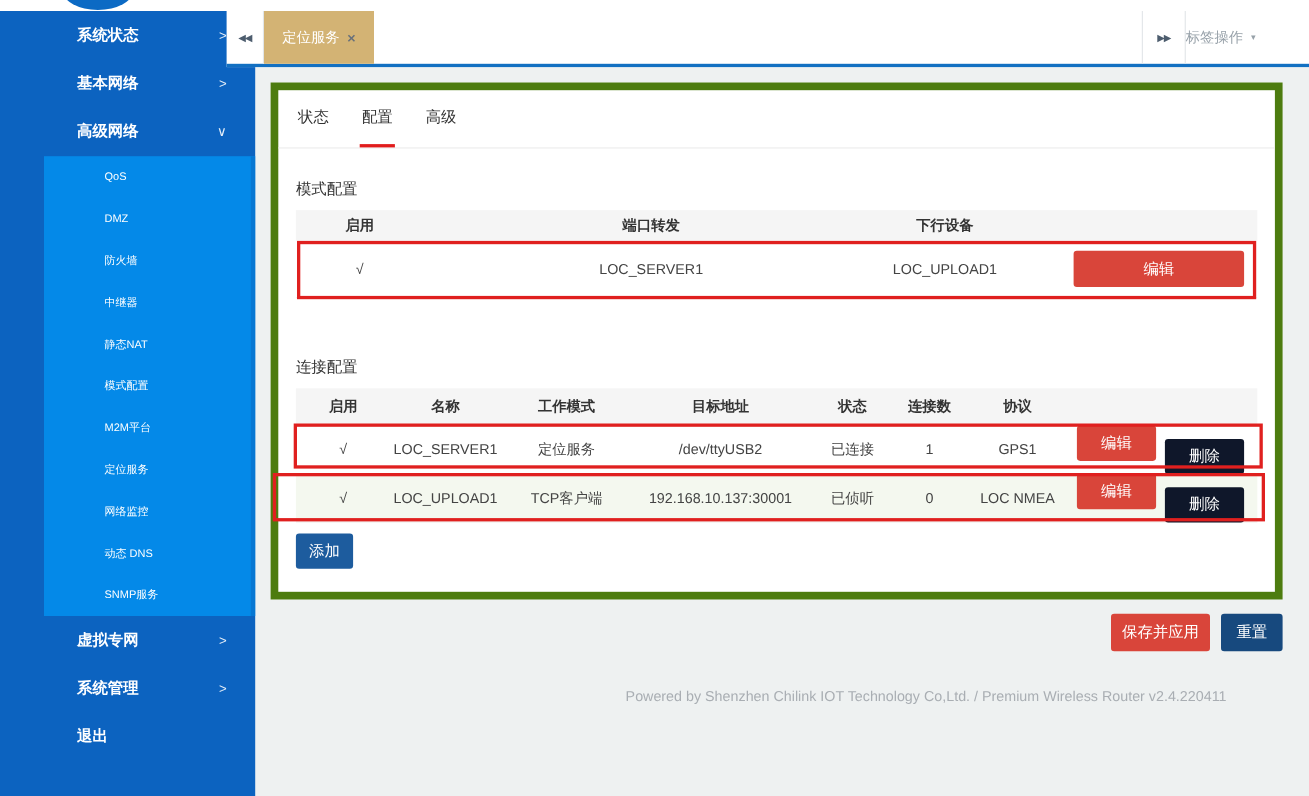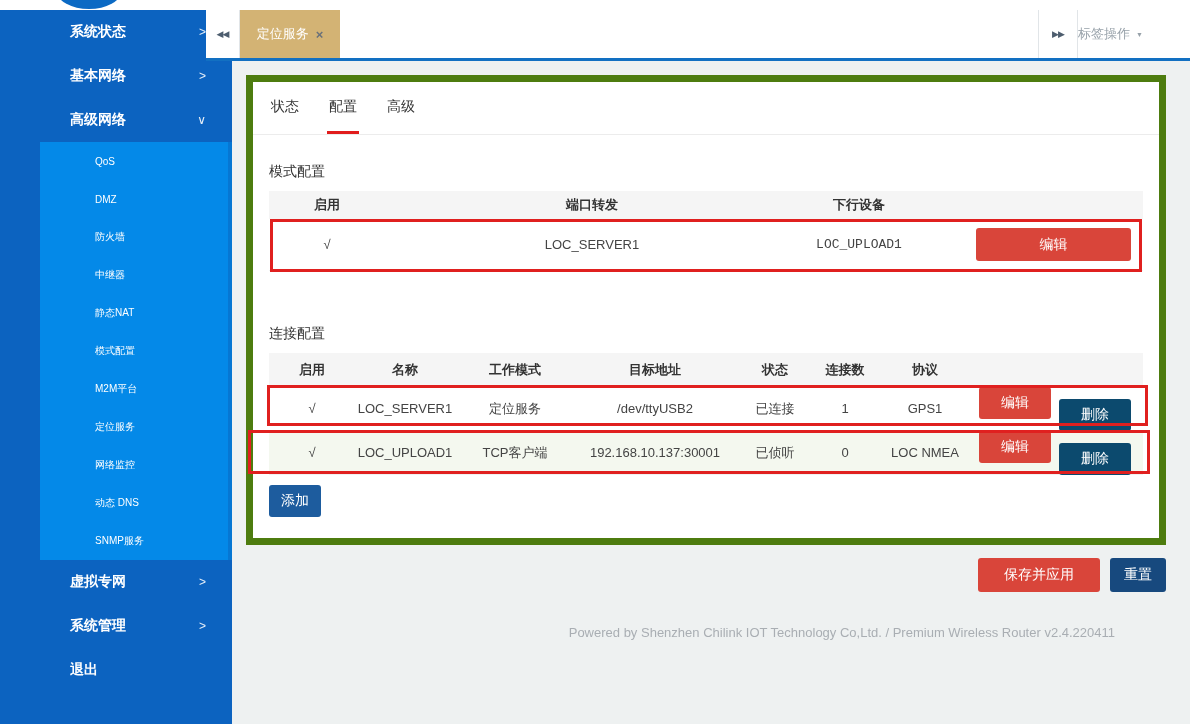--- a/index.html
+++ b/index.html
@@ -45,32 +45,32 @@
   .section-title { font-size: 14px; color: #333; height: 20px; line-height: 20px; }
   .table { margin-top: 10px; }
   .thead { display: flex; align-items: center; background: #f5f5f5; font-size: 13px; font-weight: bold; color: #333; }
   .trow { display: flex; align-items: center; font-size: 13px; color: #444; border-bottom: 1px solid #f1f1f1; background: #fff; }
   .trow.alt { background: #f4f8ef; }
   .mode-t .thead { height: 28px; }
   .mode-t .trow { height: 52px; }
   .conn-t .thead { height: 34px; }
   .conn-t .trow { height: 44px; }
   .c { text-align: center; white-space: nowrap; overflow: visible; }
-  .mc1 { width: 116px; } .mc2 { width: 414px; } .mc3 { width: 120px; font-family: Liberation Mono, monospace; }
+  .mc1 { width: 116px; } .mc2 { width: 414px; } .mc3 { width: 120px; }
   .mc4 { flex: 1; display: flex; justify-content: flex-end; padding-right: 12px; }
   .cc1 { width: 86px; } .cc2 { width: 100px; } .cc3 { width: 120px; } .cc4 { width: 160px; }
   .cc5 { width: 80px; } .cc6 { width: 60px; } .cc7 { width: 100px; }
   .cc8 { flex: 1; display: flex; justify-content: flex-end; gap: 8px; padding-right: 12px; }
 
   .btn { border: none; color: #fff; cursor: pointer; font-family: inherit; border-radius: 3px; }
   .btn-edit-wide { width: 155px; height: 33px; background: #d9453a; font-size: 14px; }
   .btn-edit { width: 72px; height: 32px; background: #d9453a; font-size: 14px; }
-  .btn-delete { width: 72px; height: 32px; background: #0c4a6e; font-size: 14px; margin-top: 12px; }
+  .btn-delete { width: 72px; height: 32px; background: #0f172a; font-size: 14px; margin-top: 12px; }
   .btn-add { min-width: 46px; height: 32px; padding: 0 12px; background: #1d5c9e; font-size: 14px; margin: 10px 0 0 0; }
-  .btn-save { height: 34px; padding: 0 26px; background: #d9453a; font-size: 14px; }
+  .btn-save { height: 34px; padding: 0 10px; background: #d9453a; font-size: 14px; }
   .btn-reset { height: 34px; padding: 0 14px; background: #17497e; font-size: 14px; }
 
   .actions { position: absolute; top: 497px; right: 24px; display: flex; gap: 10px; }
   .footer { position: absolute; top: 564px; right: 75px; font-size: 13px; color: #a9aeb3; white-space: nowrap; }
 
   
   .annot { position: absolute; border: 3px solid #e0201f; background: transparent; pointer-events: none; z-index: 40; }
   .annot-1 { left: 270px; top: 219px; width: 872px; height: 53px; }
   .annot-2 { left: 267px; top: 385px; width: 881px; height: 41px; }
   .annot-3 { left: 248px; top: 430px; width: 902px; height: 44px; }

